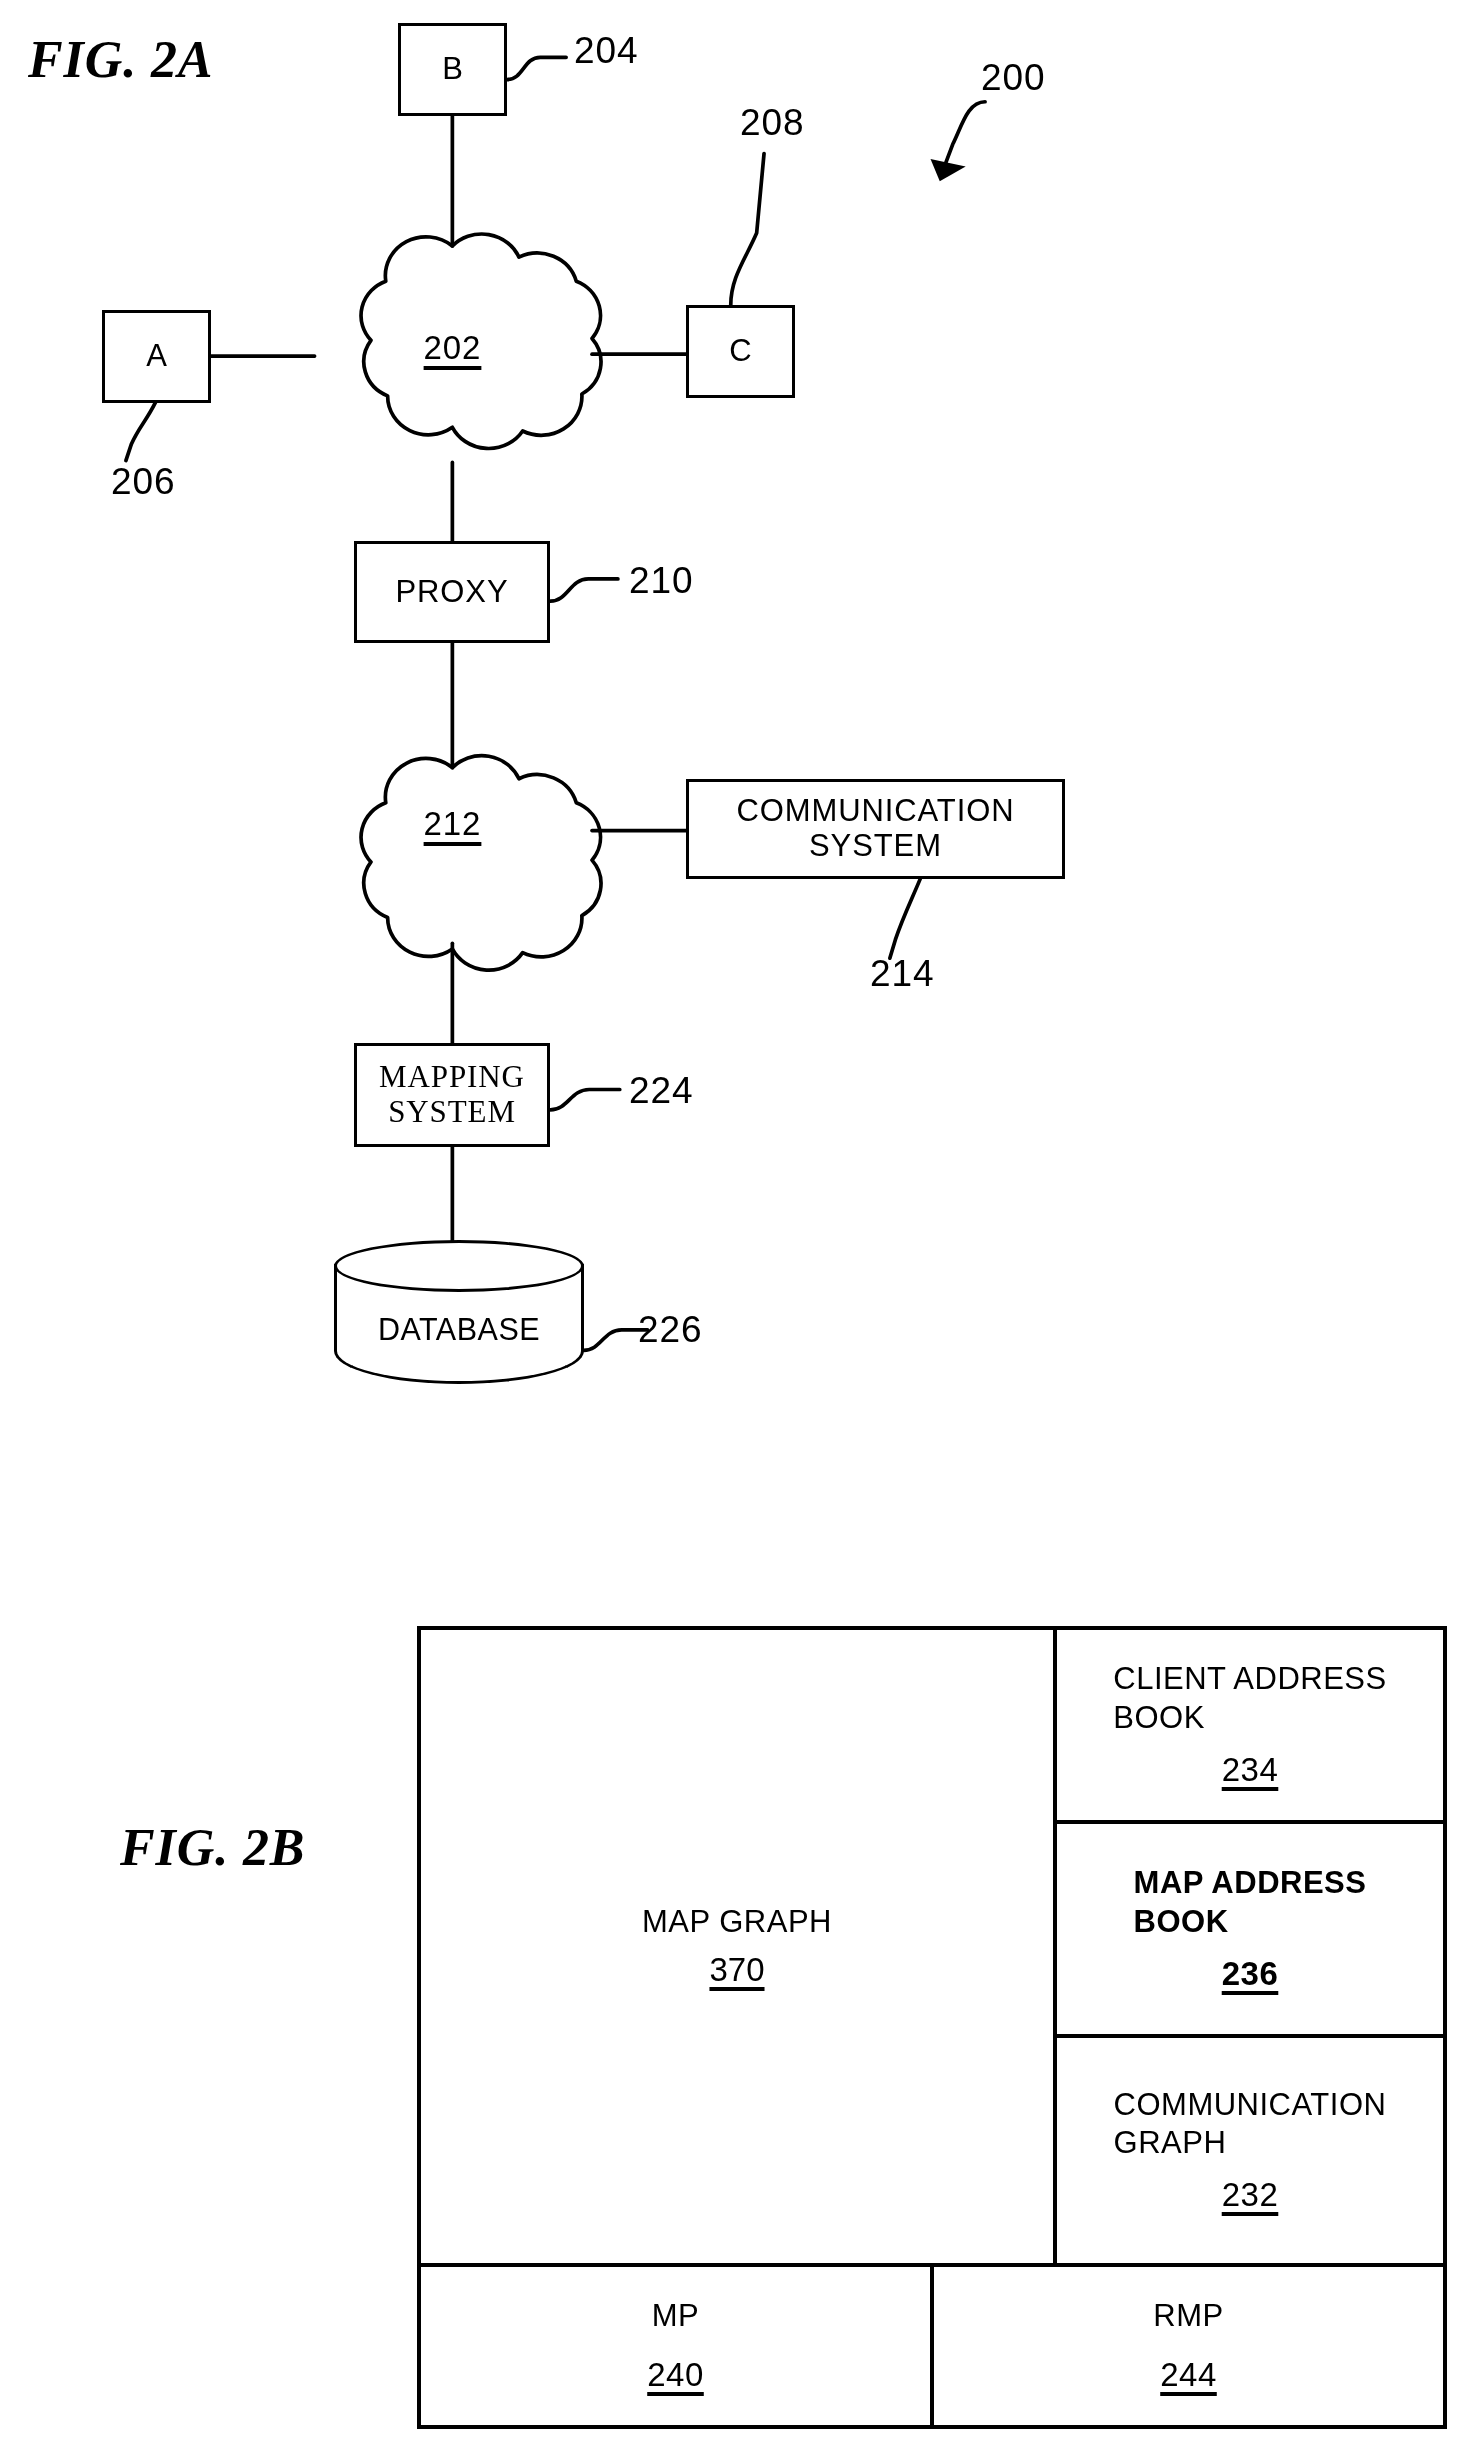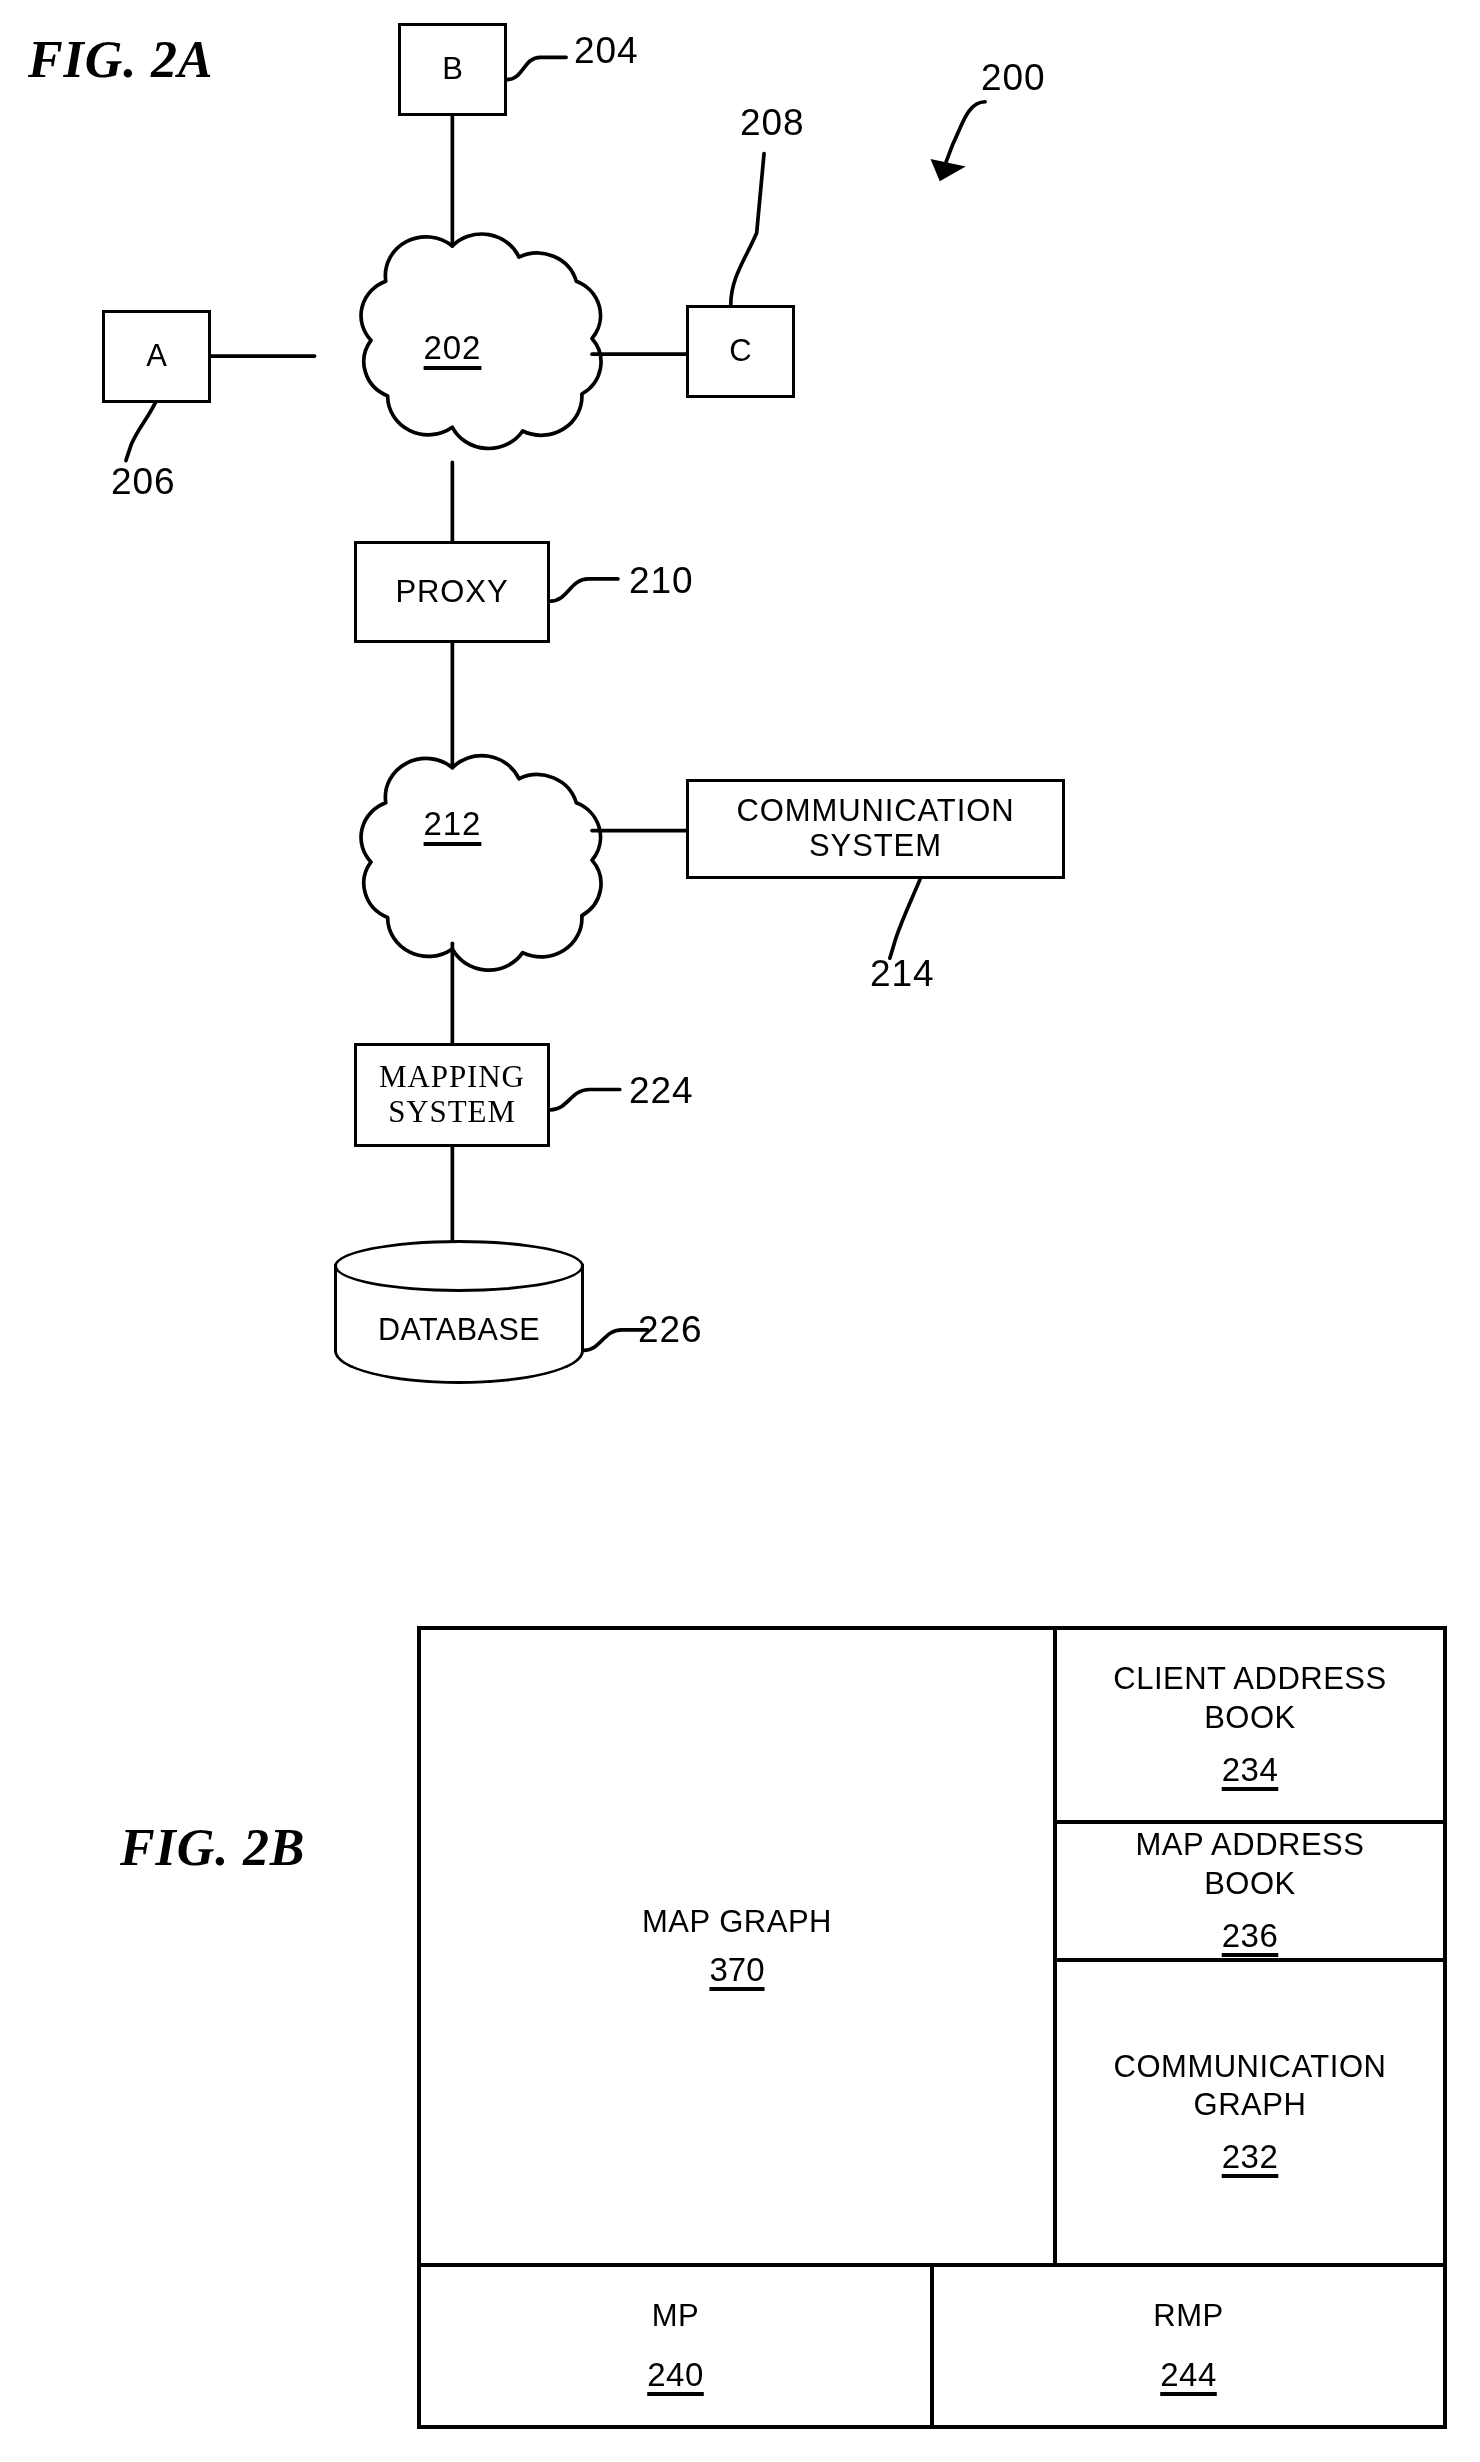--- a/index.html
+++ b/index.html
@@ -155,27 +155,26 @@
     flex: 1;
     display: flex;
     flex-direction: column;
   }
   .rc-cell {
     box-sizing: border-box;
     display: flex;
     flex-direction: column;
     align-items: center;
     justify-content: center;
-    text-align: center;
     font-size: 31px;
     line-height: 1.25;
     letter-spacing: 0.5px;
   }
   #rc-client { height: 194px; border-bottom: 4.6px solid #000; }
-  #rc-map    { height: 138px; border-bottom: 4.6px solid #000; }
+  #rc-map    { height: 214px; border-bottom: 4.6px solid #000; font-weight: bold; }
   #rc-comm   { flex: 1; }
 
   #fig2b-bottomrow {
     position: absolute;
     left: 0; right: 0;
     top: 633px;
     bottom: 0;
     display: flex;
     border-top: 4.6px solid #000;
   }

